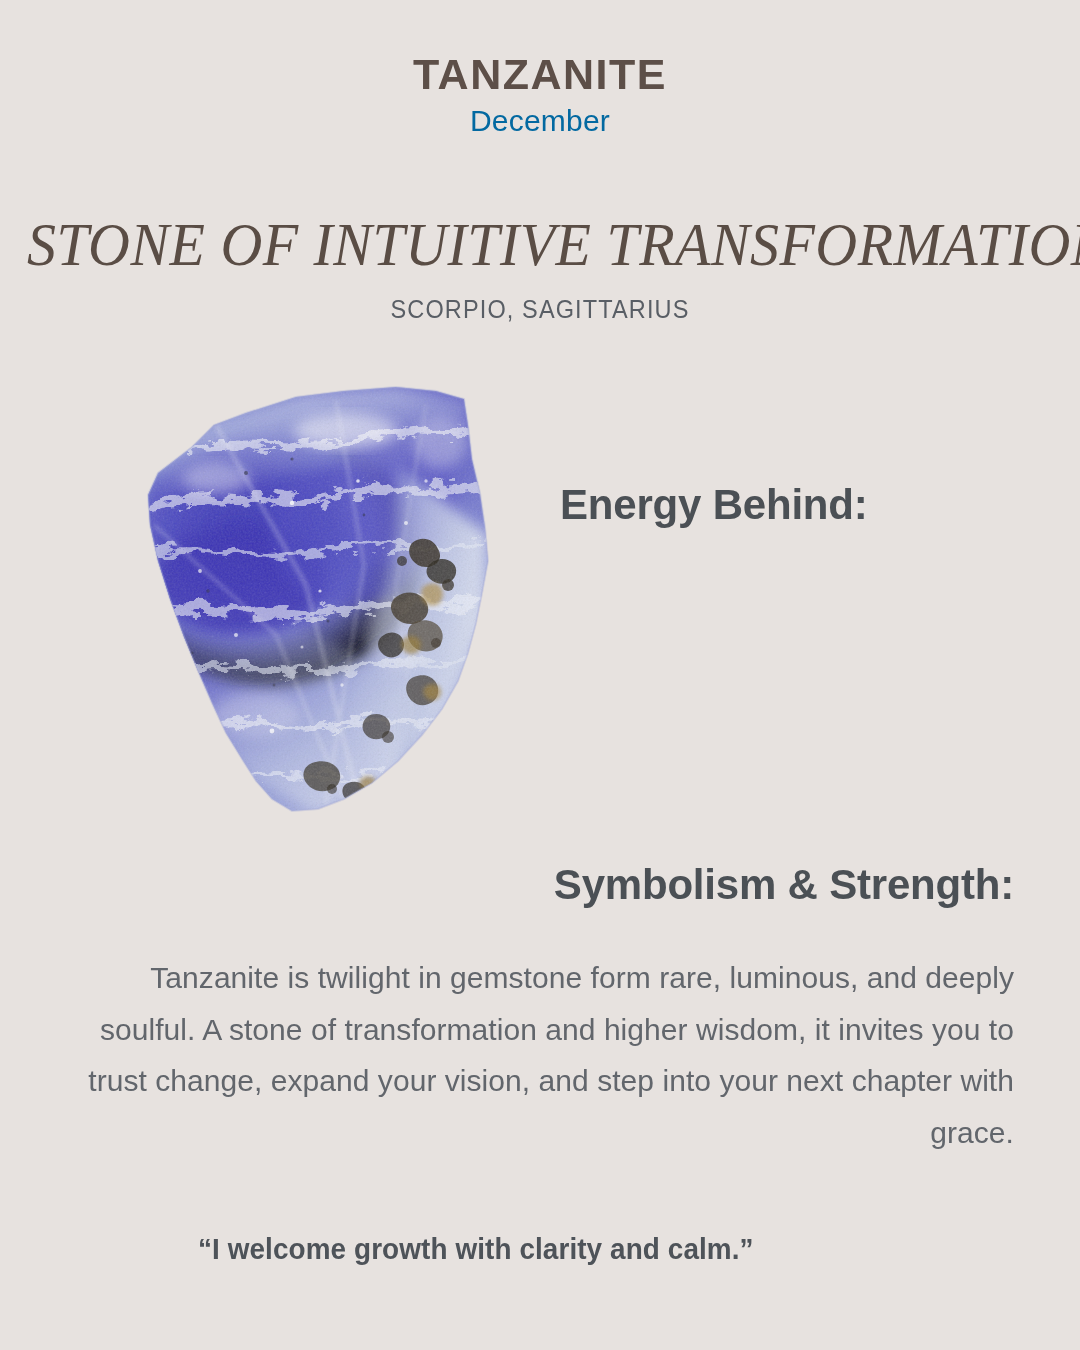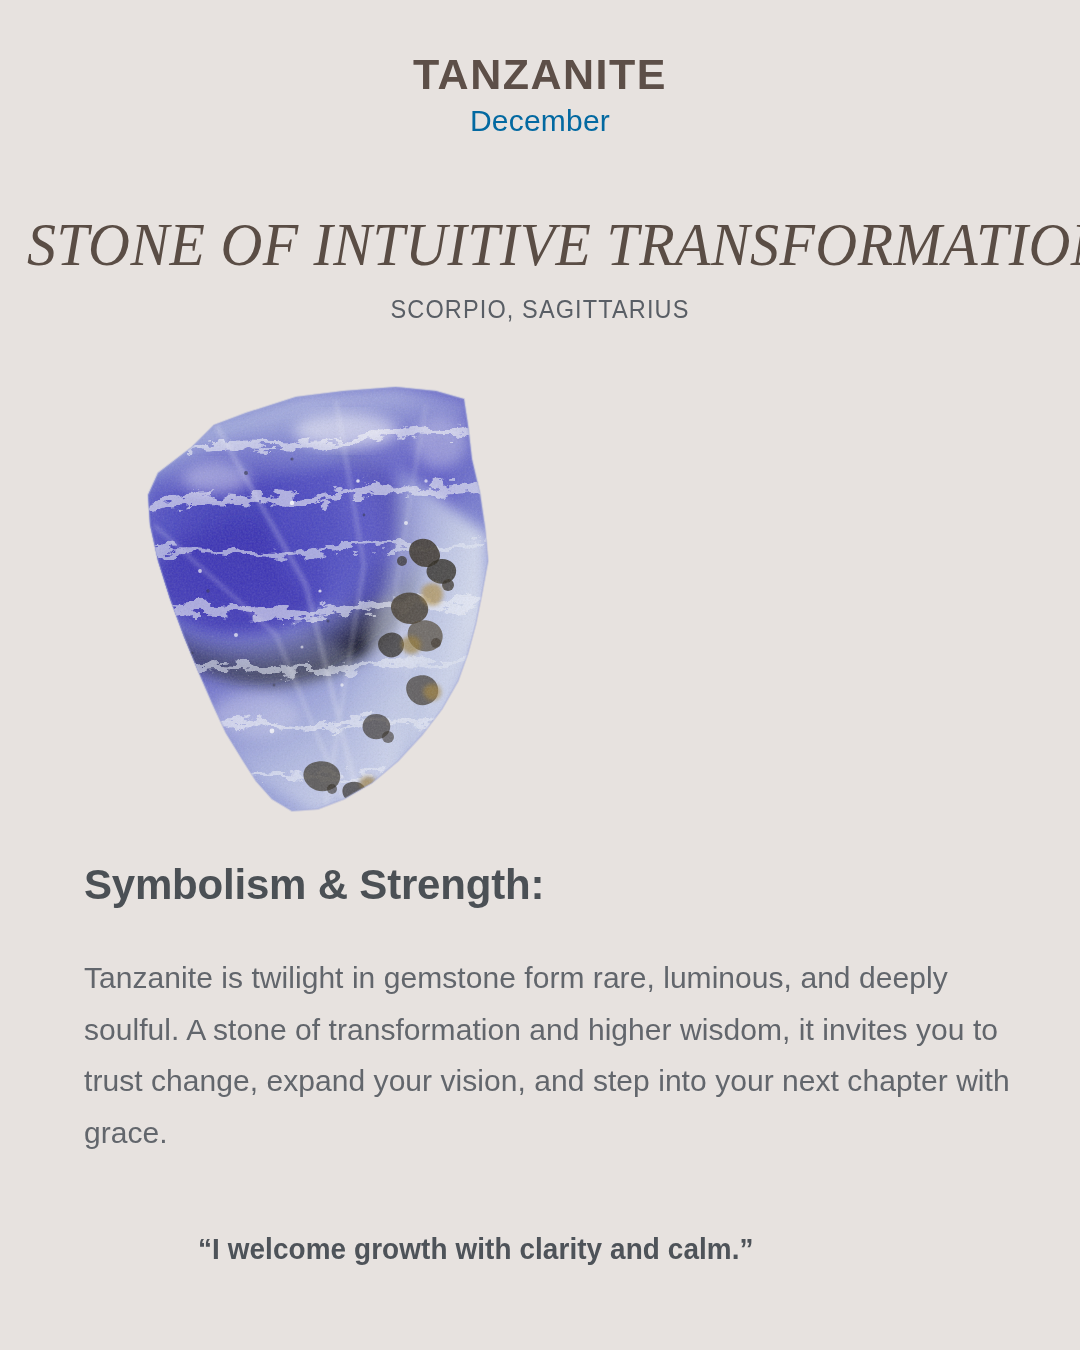--- a/index.html
+++ b/index.html
@@ -118,20 +118,21 @@
     line-height: 1.72;
     letter-spacing: 0.1px;
   }
 
   
   .symbolism-block {
     position: absolute;
     left: 84px;
     top: 862px;
     width: 930px;
+    text-align: right;
   }
   .symbolism-title {
     font-family: "Liberation Sans", sans-serif;
     font-weight: bold;
     font-size: 42px;
     color: #4b5055;
     letter-spacing: -0.2px;
     line-height: 1.1;
     margin: 0;
   }
@@ -338,20 +339,21 @@
 
       <path d="M96,62 L118,40 L150,28 L200,12 L248,6 L300,2 L340,6 L368,14 L372,40
                L376,74 L384,108 L389,142 L392,176 L386,208 L380,238 L372,268 L362,296
                L346,324 L326,350 L302,376 L276,398 L248,414 L222,424 L196,426
                L176,414 L160,396 L146,374 L130,348 L116,318 L102,286 L88,252
                L74,214 L62,176 L54,140 L52,110 L62,88 Z" fill="none" stroke="#a9aed6" stroke-width="2" opacity="0.4"></path>
     </svg>
   </div>
 
   <div class="energy-block">
+    <h2 class="energy-title">Energy Behind:</h2>
   </div>
 
   <div class="symbolism-block">
     <h2 class="symbolism-title">Symbolism &amp; Strength:</h2>
     <p class="symbolism-text">Tanzanite is twilight in gemstone form rare, luminous, and deeply soulful. A stone of transformation and higher wisdom, it invites you to trust change, expand your vision, and step into your next chapter with grace.</p>
   </div>
 
   <div class="affirmation-wrap">
     <div class="affirmation">“I welcome growth with clarity and calm.”</div>
   </div>

